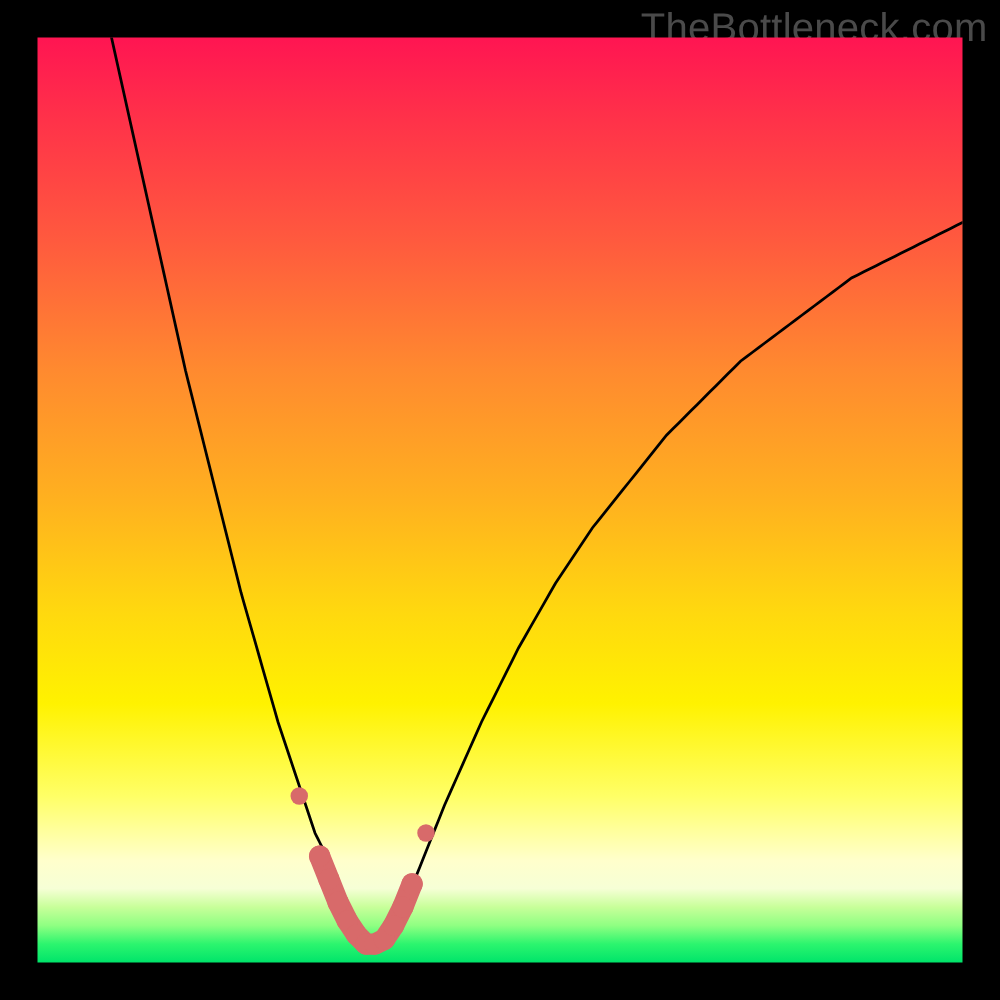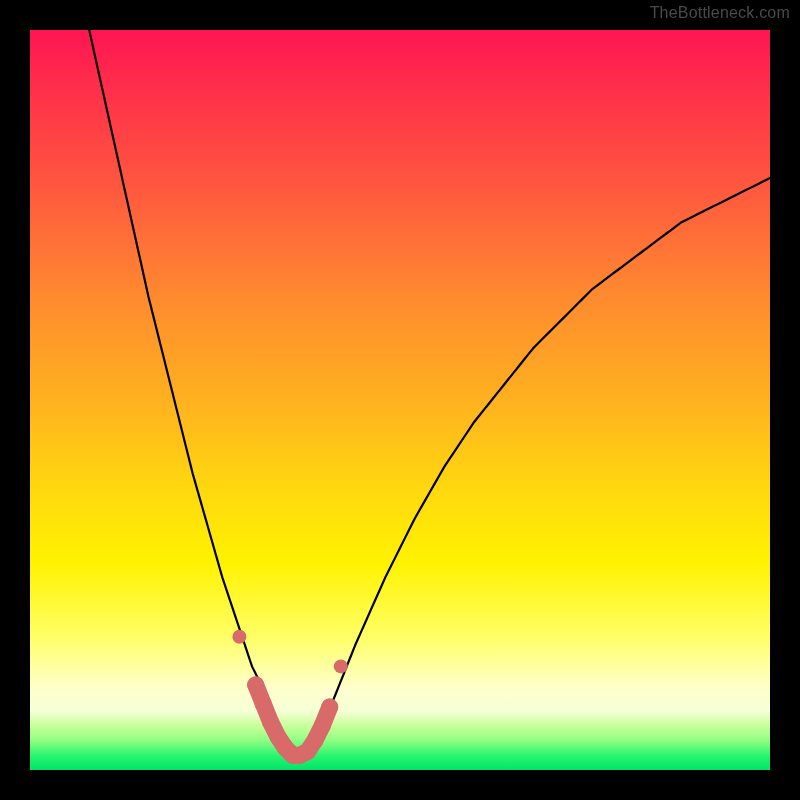--- a/index.html
+++ b/index.html
@@ -41,21 +41,21 @@
       #8fff82 96%,
       #2cf56e 98%,
       #00e46a 100%
     );
   }
   .watermark {
     position: absolute;
     top: 4px;
     right: 10px;
     color: #4a4a4a;
-    font-size: 16px;
+    font-size: 32px;
     font-weight: 500;
     letter-spacing: 0.2px;
     user-select: none;
   }
   svg.curve {
     position: absolute;
     left: 0;
     top: 0;
     width: 740px;
     height: 740px;

